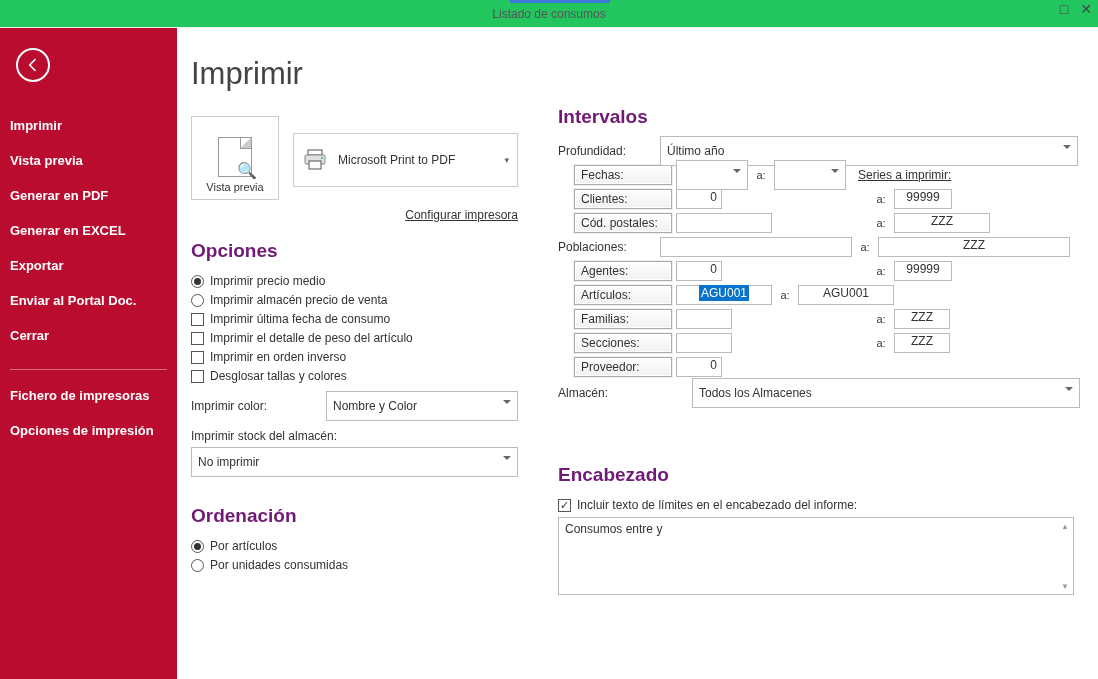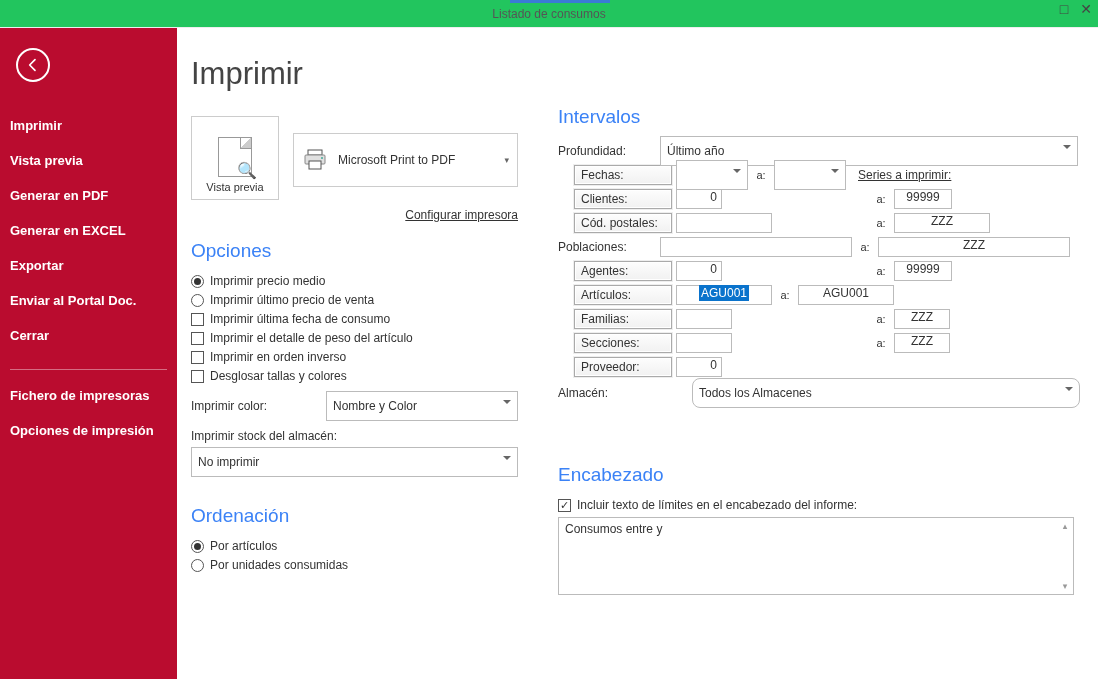--- a/index.html
+++ b/index.html
@@ -90,22 +90,22 @@
   .col-left { width: 340px; }
   .col-right { flex: 1; padding-right: 4px; }
   h1.page-title {
     font-size: 31px;
     font-weight: 300;
     color: #444;
     margin: 0 0 24px 0;
   }
   h2.section-title {
     font-size: 19px;
-    font-weight: 400;
-    color: #3b82f6;
+    font-weight: 700;
+    color: #701a75;
     margin: 0 0 12px 0;
   }
   .top-row { display: flex; align-items: flex-start; gap: 14px; margin-bottom: 8px; }
   .preview-box {
     width: 88px; height: 84px;
     border: 1px solid #ccc;
     display: flex;
     flex-direction: column;
     align-items: center;
     justify-content: flex-end;
@@ -271,21 +271,21 @@
     width: 18px;
     text-align: center;
     font-size: 11px;
   }
   .series-link {
     text-decoration: underline;
     cursor: pointer;
     font-size: 12px;
     margin-left: 8px;
   }
-  .wide-select { flex: 1; border-radius: 8px; }
+  .wide-select { flex: 1; }
   .big-select{ width: 418px; }
 
   .enc-text {
     width: 516px; height: 78px;
     border: 1px solid #bbb;
     padding: 4px 6px;
     position: relative;
     font-size: 12px;
     margin-top: 4px;
   }
@@ -359,21 +359,21 @@
       </div>
 
       <div class="section-options">
         <h2 class="section-title">Opciones</h2>
         <div class="radio-row">
           <div class="radio checked"></div>
           <span>Imprimir precio medio</span>
         </div>
         <div class="radio-row">
           <div class="radio"></div>
-          <span>Imprimir último precio de venta</span>
+          <span>Imprimir almacén precio de venta</span>
         </div>
         <div class="check-row">
           <div class="checkbox"></div>
           <span>Imprimir última fecha de consumo</span>
         </div>
         <div class="check-row">
           <div class="checkbox"></div>
           <span>Imprimir el detalle de peso del artículo</span>
         </div>
         <div class="check-row">

